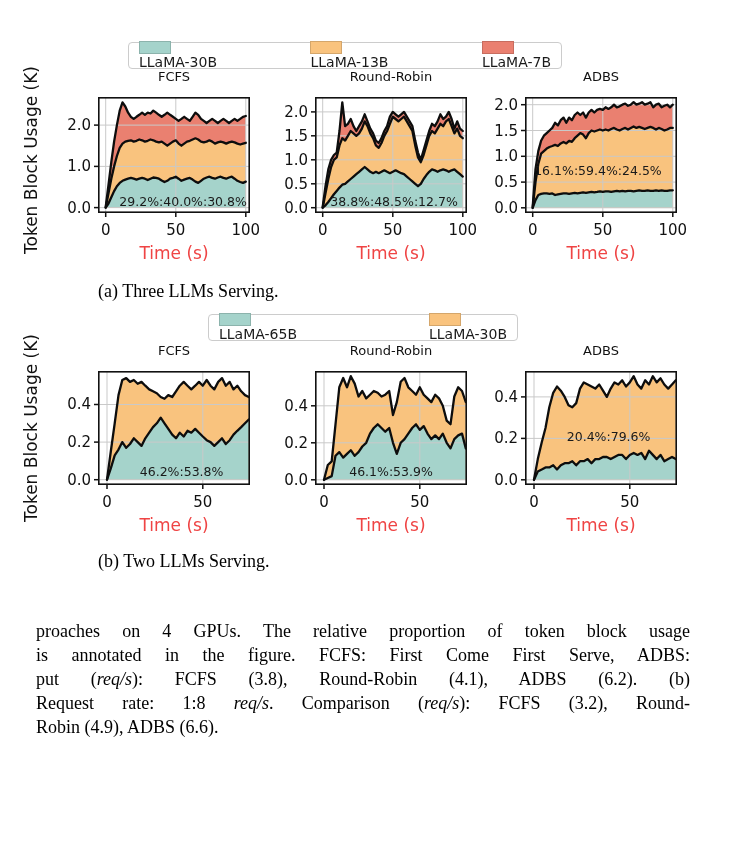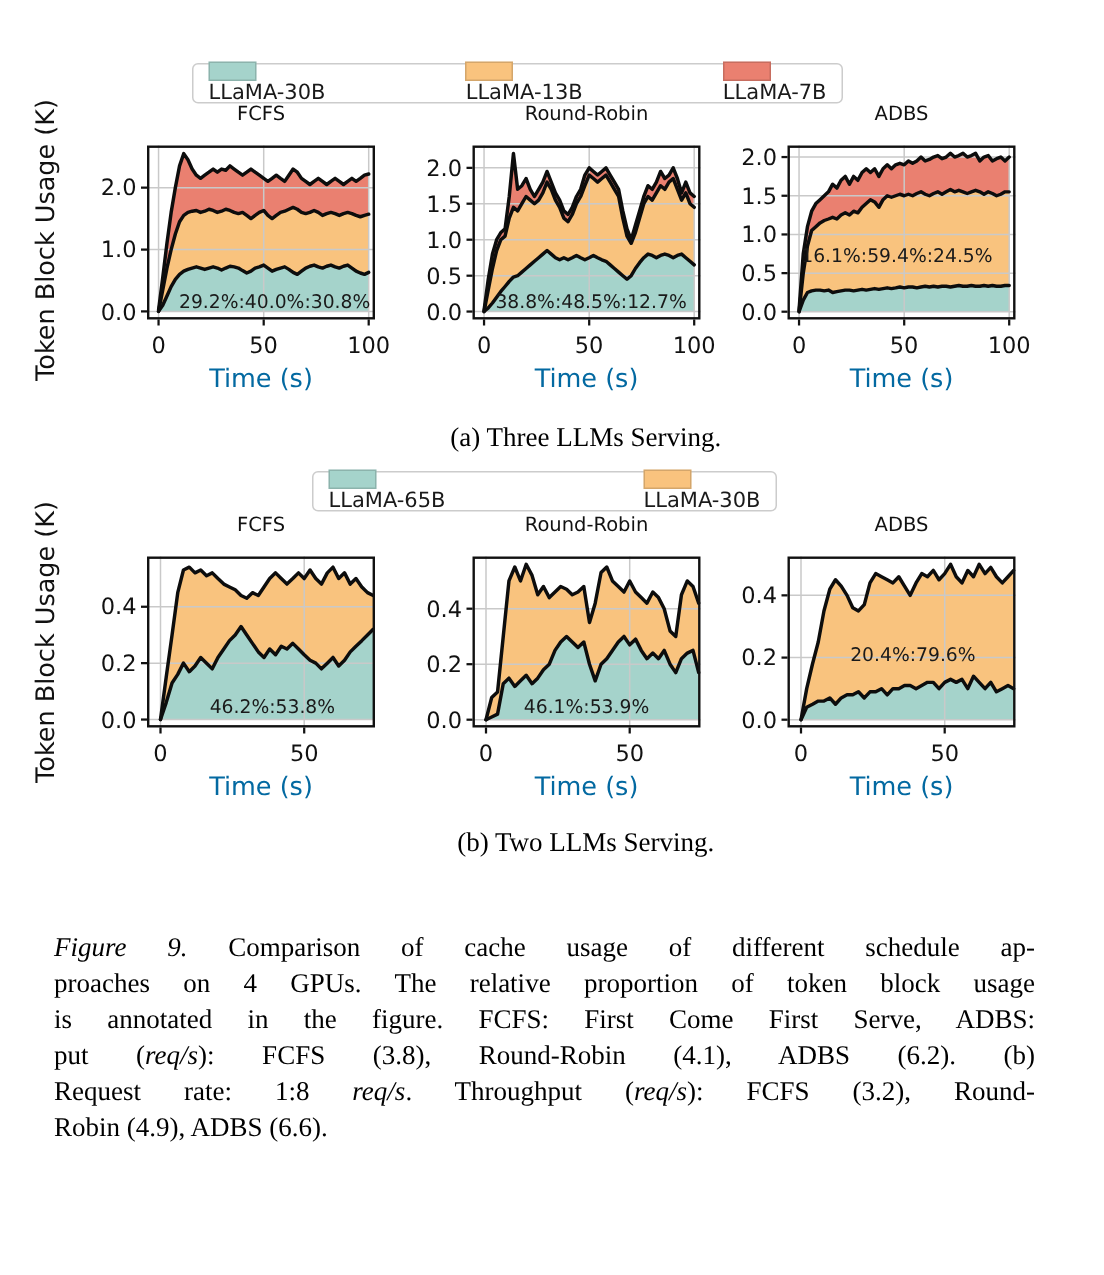--- a/index.html
+++ b/index.html
@@ -11,23 +11,23 @@
   .legend-swatch{width:32px;height:13px;margin-right:7px;display:inline-block;border:1px solid rgba(0,0,0,0.15);box-sizing:border-box;}
   .legend-label{font-size:14px;color:#1a1a1a;}
   .ylab{position:absolute;white-space:nowrap;font-size:17px;color:#111;
         transform:translate(-50%,-50%) rotate(-90deg);}
   .subplot{position:absolute;}
   .subplot svg{position:absolute;left:0;top:0;overflow:visible;}
   .sp-title{position:absolute;left:50%;top:-28px;transform:translateX(-50%);
             font-size:13px;white-space:nowrap;color:#111;}
   .ytick{position:absolute;width:54px;text-align:right;font-size:15px;color:#111;}
   .xtick{position:absolute;width:44px;text-align:center;font-size:15px;color:#111;}
-  .xlab{position:absolute;width:120px;text-align:center;font-size:17px;color:#0369a1;}
+  .xlab{position:absolute;width:120px;text-align:center;font-size:17px;color:#ef4444;}
   .anno{position:absolute;transform:translate(-50%,-50%);font-size:12.5px;color:#1a1a1a;white-space:nowrap;}
-  .subcap{position:absolute;text-align:center;font-family:"Liberation Serif",serif;
+  .subcap{position:absolute;text-align:left;font-family:"Liberation Serif",serif;
           font-size:18px;color:#000;}
   #caption{position:absolute;left:36px;top:619px;width:654px;
            font-family:"Liberation Serif",serif;font-size:18px;line-height:24px;color:#000;}
   .cap-line{text-align:justify;text-align-last:justify;}
   .cap-line.last{text-align:left;text-align-last:left;}
   .it{font-style:italic;}
 </style>
 </head>
 <body>
 
@@ -256,21 +256,20 @@
         <div class="xtick" style="left: -12.9912px; top: 122px;">0</div>
         <div class="xtick" style="left: 82.8474px; top: 122px;">50</div>
         <div class="xlab" style="left: 16px; top: 144px;">Time (s)</div>
         <div class="anno" style="left: 83.6px; top: 64.98px;">20.4%:79.6%</div>
       </div>
     </div>
 
   <div class="subcap" style="left:98px;top:551px;width:585px;">(b) Two LLMs Serving.</div>
 
   <div id="caption">
-      <div class="cap-line"><span class="it">Figure 9.</span><span> Comparison of cache usage of different schedule ap-</span></div>
       <div class="cap-line"><span>proaches on 4 GPUs. The relative proportion of token block usage</span></div>
       <div class="cap-line"><span>is annotated in the figure. FCFS: First Come First Serve, ADBS:</span></div>
       <div class="cap-line"><span>put (</span><span class="it">req/s</span><span>):  FCFS (3.8), Round-Robin (4.1), ADBS (6.2).  (b)</span></div>
-      <div class="cap-line"><span>Request rate: 1:8 </span><span class="it">req/s</span><span>. Throughput (</span><span class="it">req/s</span><span>): FCFS (3.2), Round-</span></div>
+      <div class="cap-line"><span>Request rate: 1:8 </span><span class="it">req/s</span><span>. Comparison (</span><span class="it">req/s</span><span>): FCFS (3.2), Round-</span></div>
       <div class="cap-line last"><span>Robin (4.9), ADBS (6.6).</span></div>
     </div>
 
 </div>
 
 </body></html>

